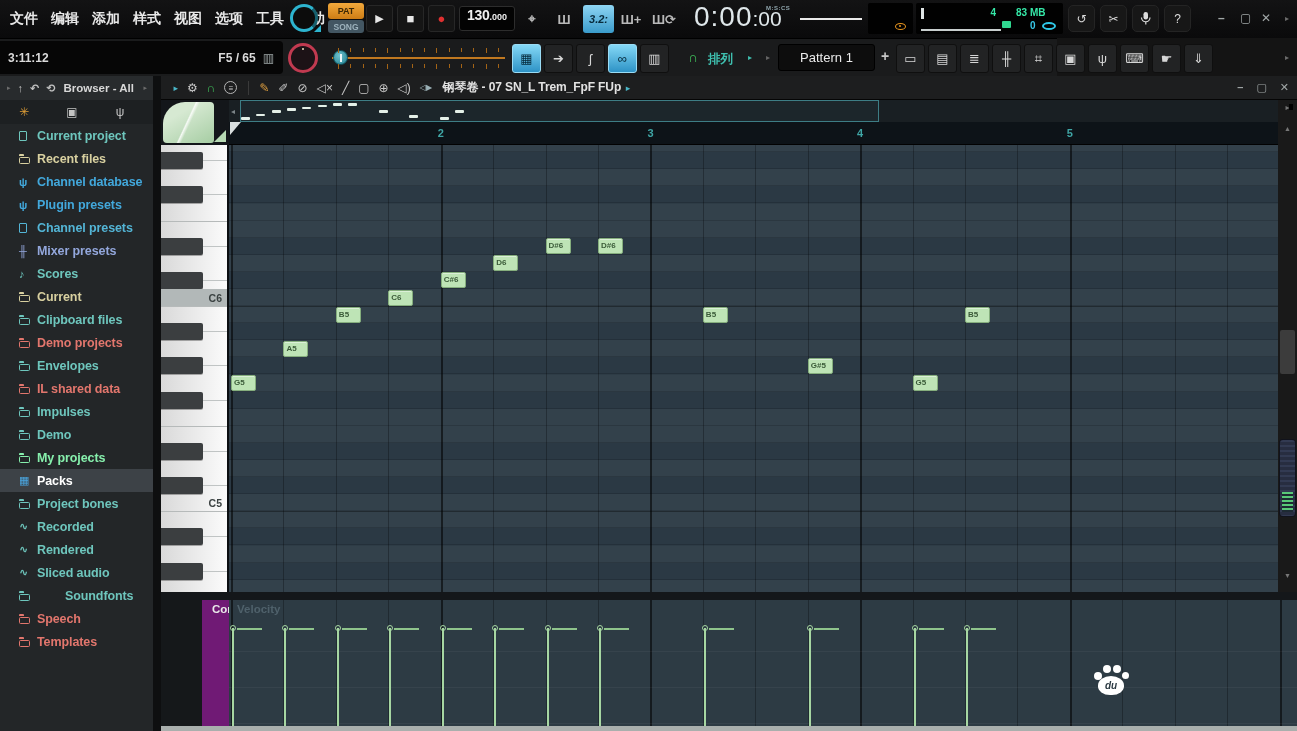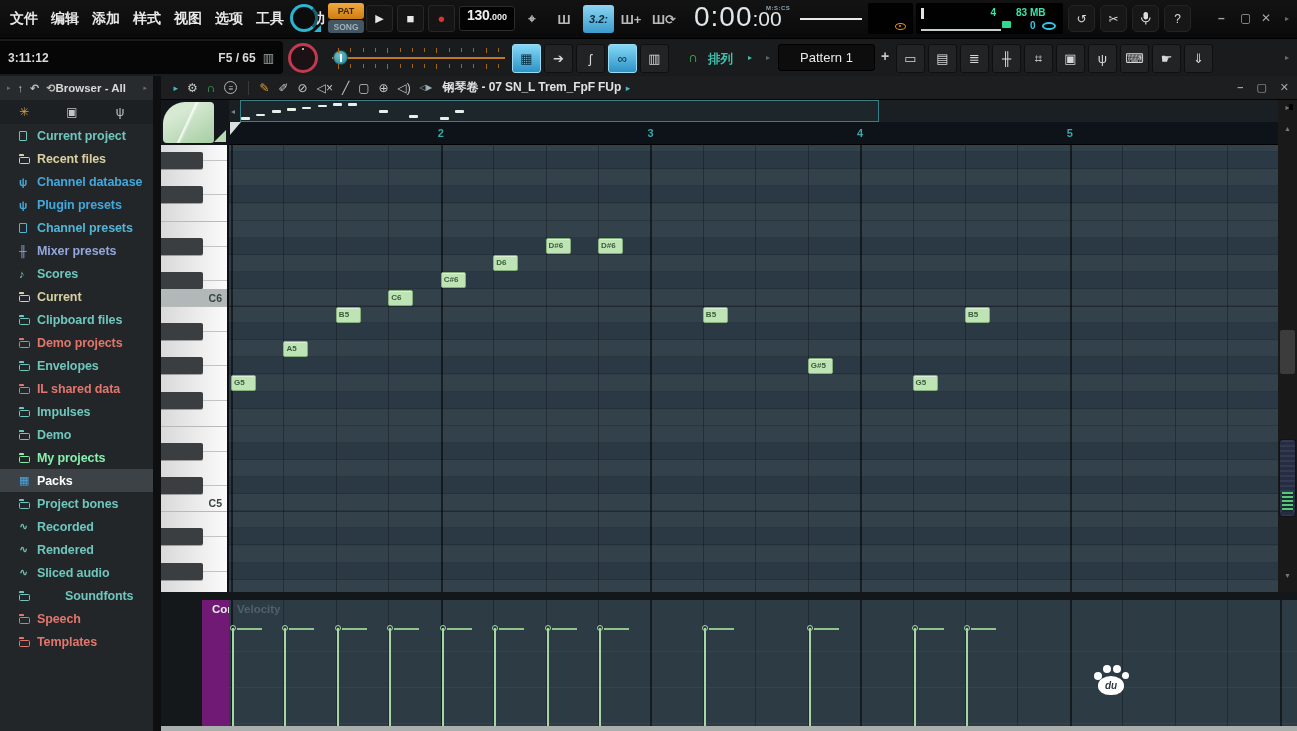--- a/index.html
+++ b/index.html
@@ -47,21 +47,21 @@
   #mem-val{position:absolute;left:100px;top:4px;color:#35e8a8;font-size:10px;}
   #poly-val{position:absolute;left:114px;top:17px;color:#38c8e8;font-size:10px;}
   #ring{position:absolute;left:126px;top:19px;width:14px;height:8px;border:2px solid #2fc8e8;border-radius:50%;box-sizing:border-box;}
   #meter-hline{position:absolute;left:5px;bottom:3px;width:80px;height:2px;background:#c8cece;}
   .rbtn{position:absolute;top:5px;width:27px;height:27px;background:#171717;border:1px solid #242424;border-radius:5px;
         color:#dcdcdc;display:flex;align-items:center;justify-content:center;font-size:12px;box-sizing:border-box;}
   .wbtn{position:absolute;top:11px;color:#a2a8a8;font-size:12px;font-weight:bold;}
   .tinyarrow{position:absolute;color:#6d6d6d;font-size:8px;}
 
   
-  #toolbar2{position:absolute;left:0;top:38px;width:1297px;height:38px;background:#1a1b1c;border-top:1px solid #000;box-sizing:border-box;}
+  #toolbar2{position:absolute;left:0;top:38px;width:1057px;height:38px;background:#1a1b1c;border-top:1px solid #000;box-sizing:border-box;}
   #hint{position:absolute;left:0;top:2px;width:283px;height:33px;background:#060606;border-radius:0 4px 4px 0;
         color:#dadada;font-size:12px;font-weight:bold;display:flex;align-items:center;}
   #hint-time{margin-left:8px;} #hint-key{margin-left:auto;} #hint-icon{margin:0 9px 0 7px;color:#9fa8a8;font-size:12px;}
   #mainvol{position:absolute;left:288px;top:4px;width:30px;height:30px;border-radius:50%;border:3px solid #c13a50;
            background:#1c1216;box-sizing:border-box;}
   #mainvol::after{content:'';position:absolute;left:11px;top:2px;width:2px;height:2px;background:#f0e0c0;border-radius:50%;}
   #mslider{position:absolute;left:332px;top:6px;width:173px;height:26px;}
   #mslider .rail{position:absolute;left:0;top:12px;width:173px;height:2px;background:#c07820;}
   #mslider .tick{position:absolute;width:1px;height:4px;background:#a46416;}
   #mslider .handle{position:absolute;left:1px;top:5px;width:15px;height:15px;border-radius:50%;
@@ -75,21 +75,21 @@
   #snap-arrow{position:absolute;left:748px;top:14px;color:#3fc0b0;font-size:8px;}
   #div-arrow{position:absolute;left:766px;top:14px;color:#666;font-size:8px;}
   #pattern-box{position:absolute;left:778px;top:5px;width:97px;height:27px;background:#0d0d0d;border:1px solid #000;
         border-radius:3px;color:#eaeaea;font-size:13px;display:flex;align-items:center;justify-content:center;box-sizing:border-box;}
   #pattern-add{position:absolute;left:881px;top:9px;color:#c8c8c8;font-size:14px;font-weight:bold;}
 
   
   #sidebar{position:absolute;left:0;top:76px;width:153px;height:655px;background:#232628;}
   #sb-header{height:24px;background:#282b2d;display:flex;align-items:center;font-size:11.5px;color:#d8d8d8;font-weight:bold;}
   .sbh{margin-left:7px;color:#c0c0c0;font-size:11px;} .sbh.dim{color:#6c6c6c;font-size:7px;}
-  #sb-title{margin-left:0;} #sbh-r{margin-left:auto;margin-right:6px;color:#6c6c6c;font-size:7px;}
+  #sb-title{margin-left:8px;} #sbh-r{margin-left:auto;margin-right:6px;color:#6c6c6c;font-size:7px;}
   #sb-tabs{height:24px;background:#1d2022;display:flex;align-items:center;}
   .sb-tab{width:48px;text-align:center;font-size:12px;color:#c4c4c4;}
   #sb-list{}
   .sb-item{height:23px;display:flex;align-items:center;padding-left:19px;font-size:12.5px;font-weight:bold;letter-spacing:-.1px;}
   .sb-item.selected{background:#3d4247;}
   .sb-ico{width:18px;display:flex;align-items:center;font-size:11px;}
   .fold{width:11px;height:7px;border:1.5px solid currentColor;border-radius:1.5px;position:relative;box-sizing:border-box;margin-top:3px;display:inline-block;}
   .fold::before{content:'';position:absolute;top:-4px;left:-1.5px;width:5px;height:2px;background:currentColor;border-radius:1px 1px 0 0;}
   .filei{width:8px;height:10px;border:1.5px solid currentColor;border-radius:1px;box-sizing:border-box;display:inline-block;}
   #sb-strip{position:absolute;left:153px;top:76px;width:8px;height:655px;background:#0e0f10;}

